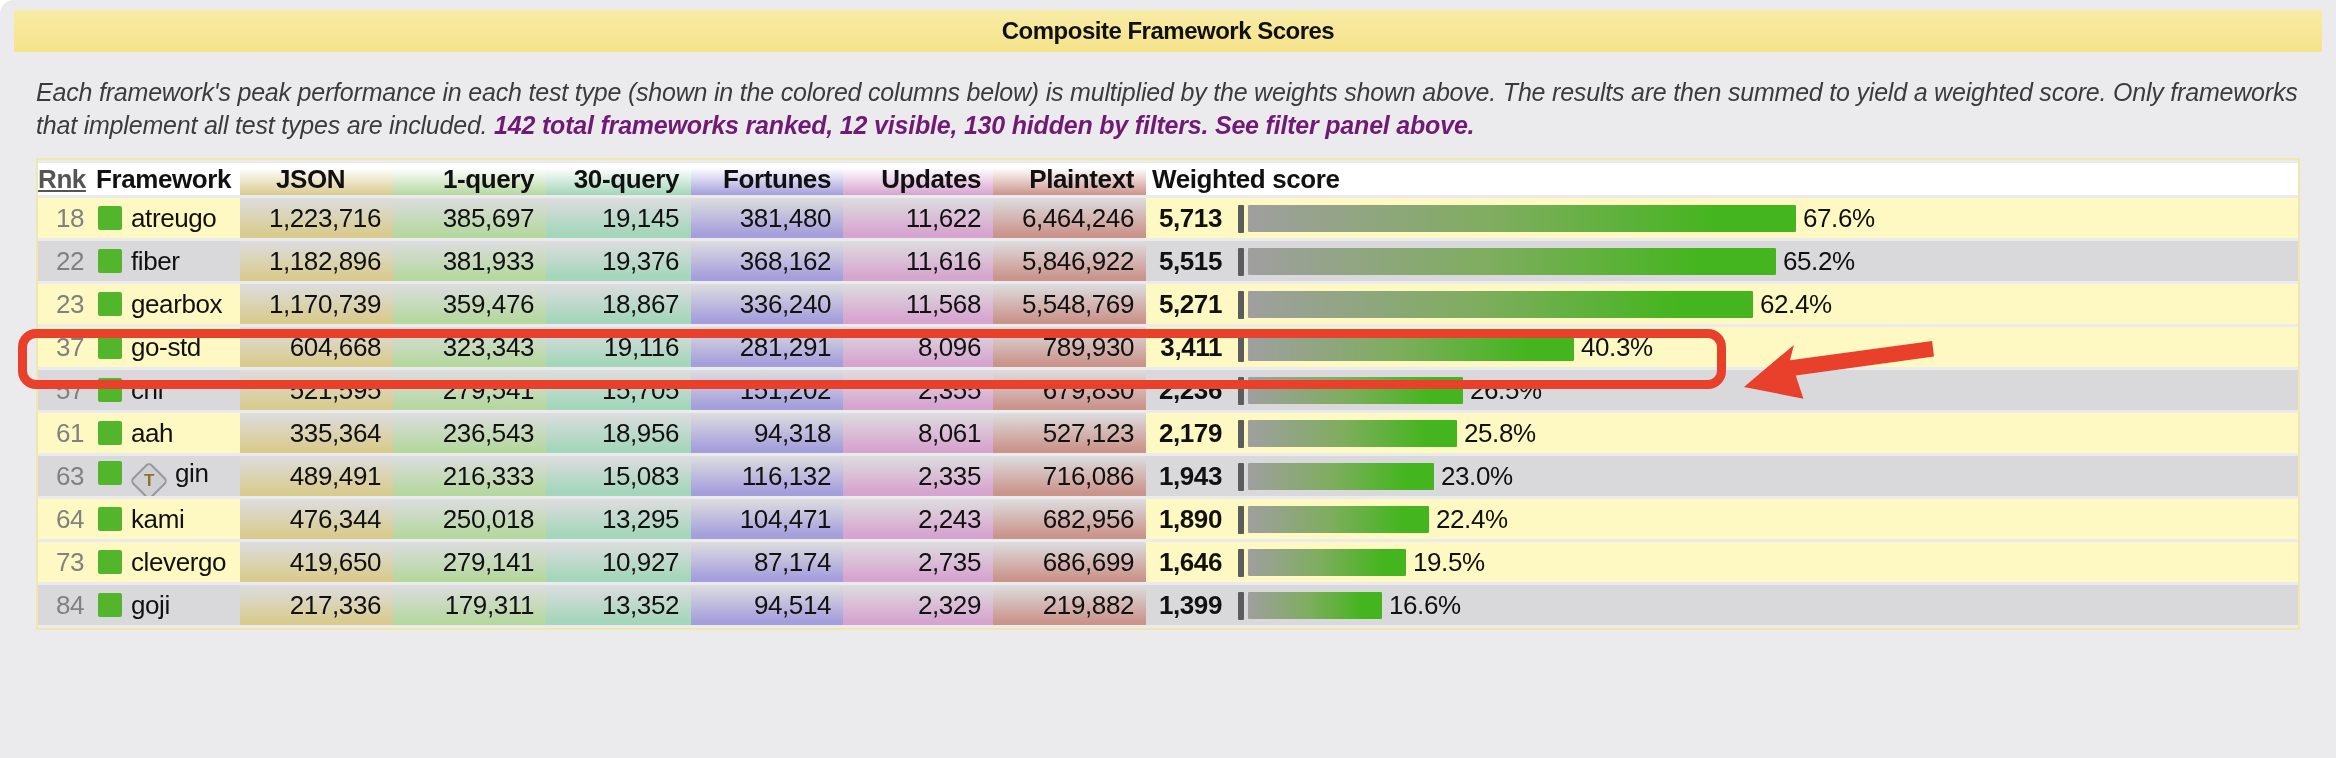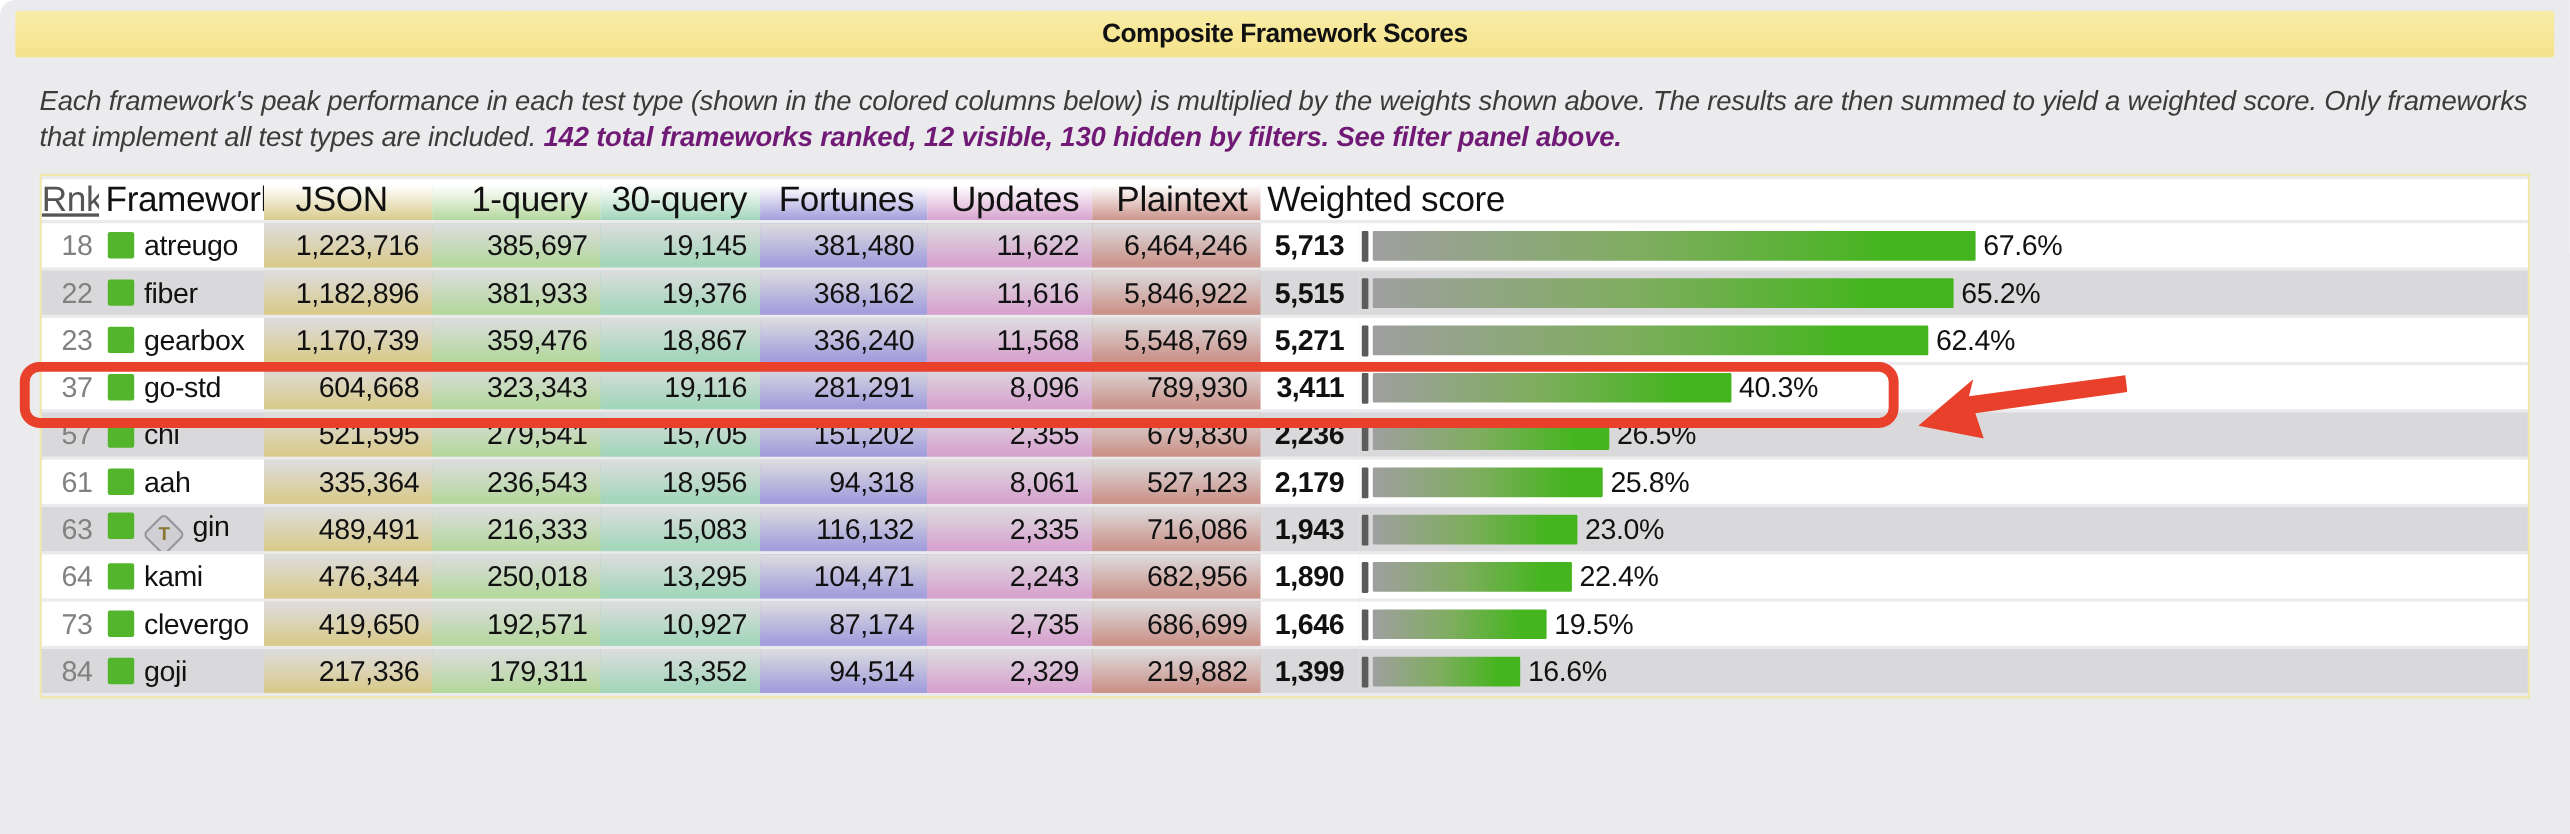--- a/index.html
+++ b/index.html
@@ -35,21 +35,21 @@
     border:2px solid #f0e7ab;
     background:#ebebee;
   }
   table{
     width:100%;
     border-collapse:separate;border-spacing:0 3px;
     font-size:26px;letter-spacing:-0.4px;color:#111;
     table-layout:fixed;
   }
   thead th{
-    background:#ffffff;height:32px;font-weight:400;font-size:32px;
+    background:#ffffff;height:32px;font-weight:700;font-size:26px;
     white-space:nowrap;overflow:hidden;
   }
   col.c-rank{width:52px;}
   col.c-fw{width:150px;}
   col.c-json{width:153px;}
   col.c-1q{width:153px;}
   col.c-20q{width:145px;}
   col.c-fort{width:152px;}
   col.c-upd{width:150px;}
   col.c-pt{width:153px;}
@@ -59,21 +59,21 @@
   .al-l{text-align:left;padding-left:6px;}
   th.h-rank{color:#555;text-decoration:underline;text-align:right;padding-right:6px;cursor:pointer;}
   th.h-colored{text-align:right;padding-right:12px;}
   th.h-json {background:linear-gradient(to bottom,#ffffff 15%,var(--col-json) 100%);text-align:center;}
   th.h-1q   {background:linear-gradient(to bottom,#ffffff 15%,var(--col-1query) 100%);}
   th.h-20q  {background:linear-gradient(to bottom,#ffffff 15%,var(--col-20query) 100%);}
   th.h-fort {background:linear-gradient(to bottom,#ffffff 15%,var(--col-fortunes) 100%);}
   th.h-upd  {background:linear-gradient(to bottom,#ffffff 15%,var(--col-updates) 100%);}
   th.h-pt   {background:linear-gradient(to bottom,#ffffff 15%,var(--col-plaintext) 100%);}
   tbody td{height:40px;white-space:nowrap;overflow:hidden;}
-  tr.light td{background:#ffffff;}
+  tr.light td{background:#fef9c3;}
   tr.dark  td{background:#d9d9db;}
   tbody td.col{background-image:linear-gradient(to bottom,#dddddf 0%,var(--c) 92%);background-color:var(--c);}
   td.cell-json{--c:var(--col-json);}
   td.cell-1q{--c:var(--col-1query);}
   td.cell-20q{--c:var(--col-20query);}
   td.cell-fort{--c:var(--col-fortunes);}
   td.cell-upd{--c:var(--col-updates);}
   td.cell-pt{--c:var(--col-plaintext);}
   td.rank{color:#818181;text-align:right;padding-right:6px;}
   td.fw{padding-left:8px;}
@@ -244,21 +244,21 @@
     <td class="col cell-fort al-r">104,471</td>
     <td class="col cell-upd al-r">2,243</td>
     <td class="col cell-pt al-r">682,956</td>
     <td class="score">1,890</td>
     <td class="barcell"><span class="tick"></span><span class="bar" style="width: 181px;"></span><span class="pct">22.4%</span></td>
   </tr>
           <tr class="light">
     <td class="rank">73</td>
     <td class="fw"><span class="sq"></span><span class="fw-name">clevergo</span></td>
     <td class="col cell-json al-r">419,650</td>
-    <td class="col cell-1q al-r">192,571</td>
+    <td class="col cell-1q al-r">279,141</td>
     <td class="col cell-20q al-r">10,927</td>
     <td class="col cell-fort al-r">87,174</td>
     <td class="col cell-upd al-r">2,735</td>
     <td class="col cell-pt al-r">686,699</td>
     <td class="score">1,646</td>
     <td class="barcell"><span class="tick"></span><span class="bar" style="width: 158px;"></span><span class="pct">19.5%</span></td>
   </tr>
           <tr class="dark">
     <td class="rank">84</td>
     <td class="fw"><span class="sq"></span><span class="fw-name">goji</span></td>

